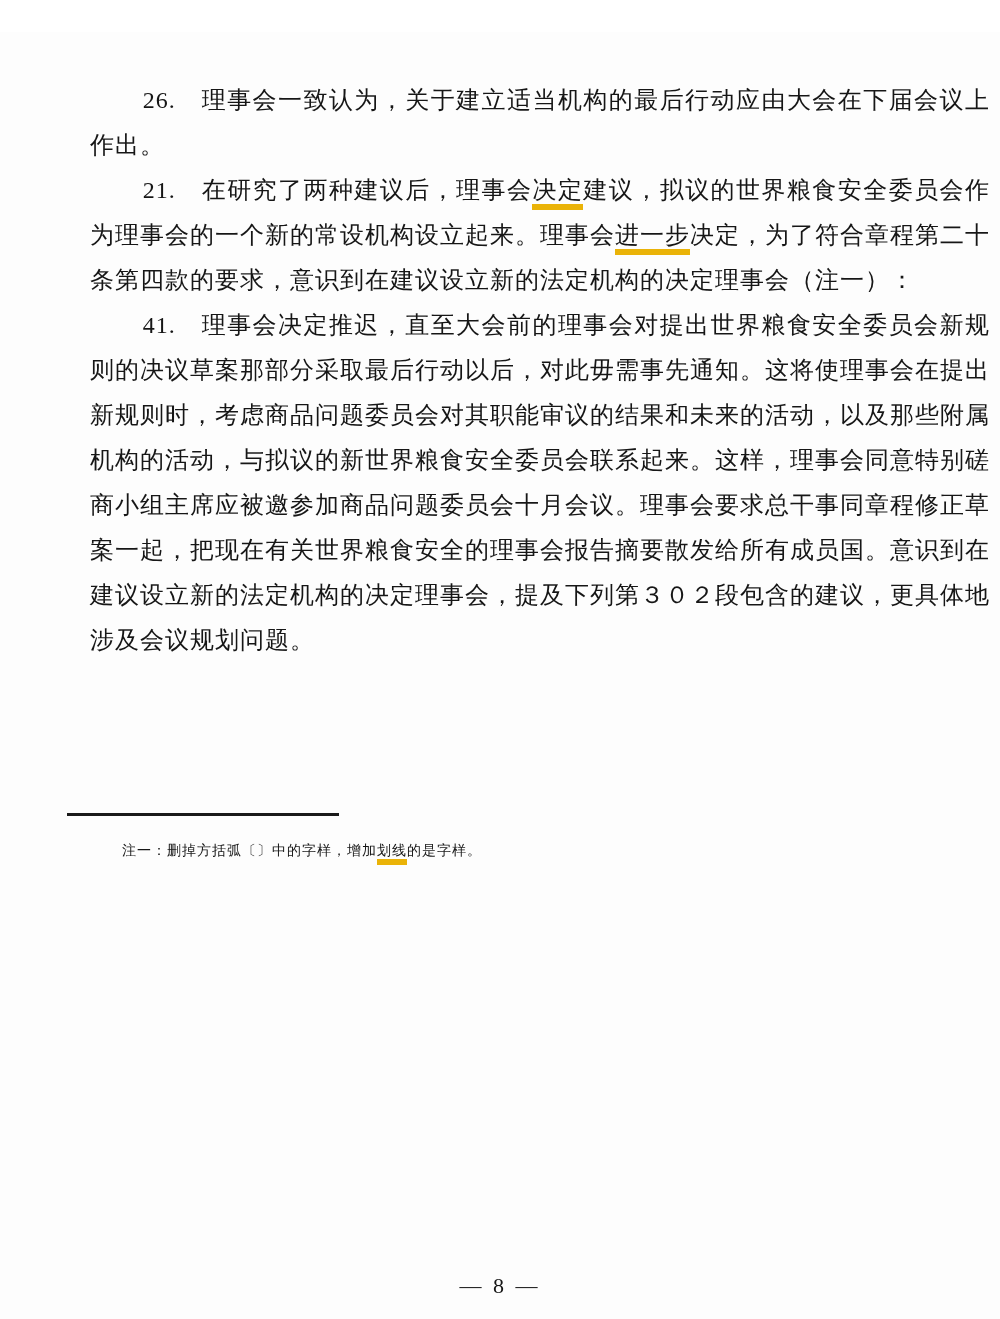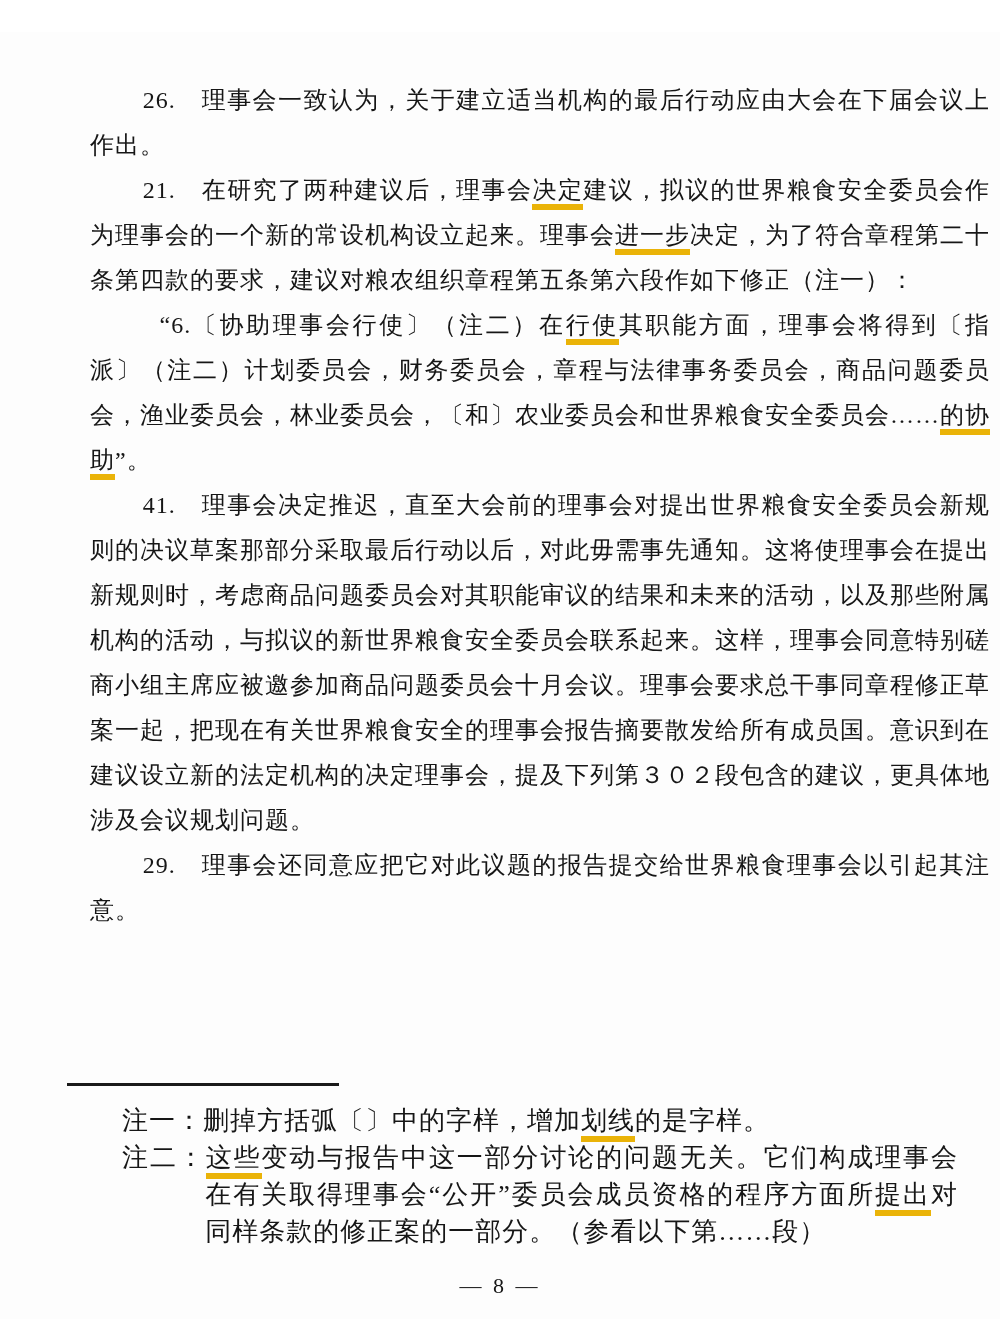--- a/index.html
+++ b/index.html
@@ -48,21 +48,21 @@
     border-top: 3px solid #1a1a1a;
   }
   .footnotes {
     margin-top: 16px;
     padding-left: 32px;
     width: 868px;
     box-sizing: border-box;
   }
   .footnote {
     margin: 0;
-    font-size: 26px;
+    font-size: 14px;
     line-height: 37px;
     letter-spacing: 1px;
     text-align: justify;
     text-justify: inter-ideograph;
     padding-left: 3.2em;
     text-indent: -3.2em;
   }
   .page-number {
     position: absolute;
     left: 0;
@@ -75,32 +75,29 @@
   }
 </style>
 </head>
 <body>
 
 <div class="page">
 
   <div class="body-text">
     <p class="para num"><span>26.　理事会一致认为，关于建立适当机构的最后行动应由大会在下届会议上作出。</span></p>
 
-    <p class="para num"><span>21.　在研究了两种建议后，理事会</span><span class="u">决定</span><span>建议，拟议的世界粮食安全委员会作为理事会的一个新的常设机构设立起来。理事会</span><span class="u">进一步</span><span>决定，为了符合章程第二十条第四款的要求，建议对粮农组织章程第五条第六段作如下修正（注一）：</span></p>
+    <p class="para num"><span>21.　在研究了两种建议后，理事会</span><span class="u">决定</span><span>建议，拟议的世界粮食安全委员会作为理事会的一个新的常设机构设立起来。理事会</span><span class="u">进一步</span><span>决定，为了符合章程第二十条第四款的要求，意识到在建议设立新的法定机构的决定理事会（注一）：</span></p>
 
-    <p class="para quote"><span>“6.〔协助理事会行使〕（注二）在</span><span class="u">行使</span><span>其职能方面，理事会将得到〔指派〕（注二）计划委员会，财务委员会，章程与法律事务委员会，商品问题委员会，渔业委员会，林业委员会，〔和〕农业委员会和世界粮食安全委员会……</span><span class="u">的协助</span><span>”。</span></p>
 
     <p class="para num"><span>41.　理事会决定推迟，直至大会前的理事会对提出世界粮食安全委员会新规则的决议草案那部分采取最后行动以后，对此毋需事先通知。这将使理事会在提出新规则时，考虑商品问题委员会对其职能审议的结果和未来的活动，以及那些附属机构的活动，与拟议的新世界粮食安全委员会联系起来。这样，理事会同意特别磋商小组主席应被邀参加商品问题委员会十月会议。理事会要求总干事同章程修正草案一起，把现在有关世界粮食安全的理事会报告摘要散发给所有成员国。意识到在建议设立新的法定机构的决定理事会，提及下列第３０２段包含的建议，更具体地涉及会议规划问题。</span></p>
 
-    <p class="para num"><span>29.　理事会还同意应把它对此议题的报告提交给世界粮食理事会以引起其注意。</span></p>
   </div>
 
   <div class="footnote-rule"></div>
 
   <div class="footnotes">
     <p class="footnote"><span>注一：删掉方括弧〔〕中的字样，增加</span><span class="u">划线</span><span>的是字样。</span></p>
 
-    <p class="footnote"><span>注二：</span><span class="u">这些</span><span>变动与报告中这一部分讨论的问题无关。它们构成理事会在有关取得理事会“公开”委员会成员资格的程序方面所</span><span class="u">提出</span><span>对同样条款的修正案的一部分。（参看以下第……段）</span></p>
   </div>
 
   <div class="page-number">— 8 —</div>
 
 </div>
 
 </body></html>

